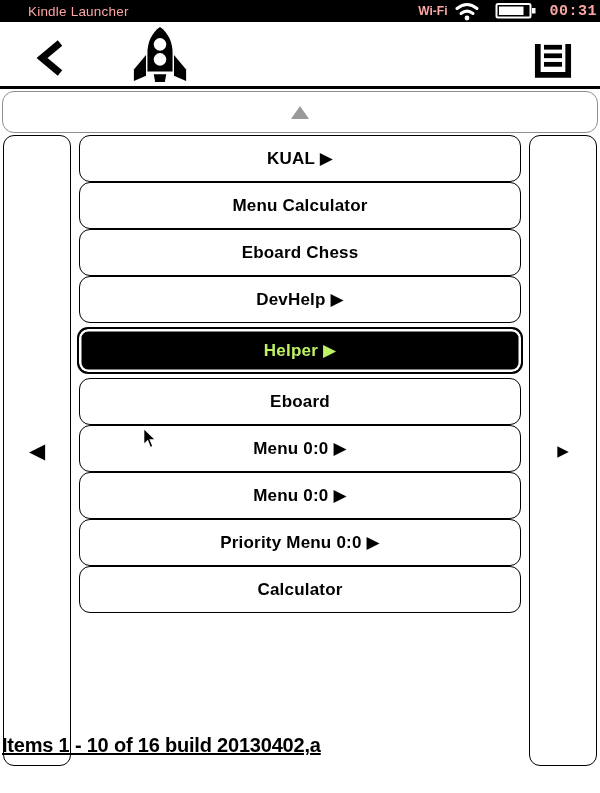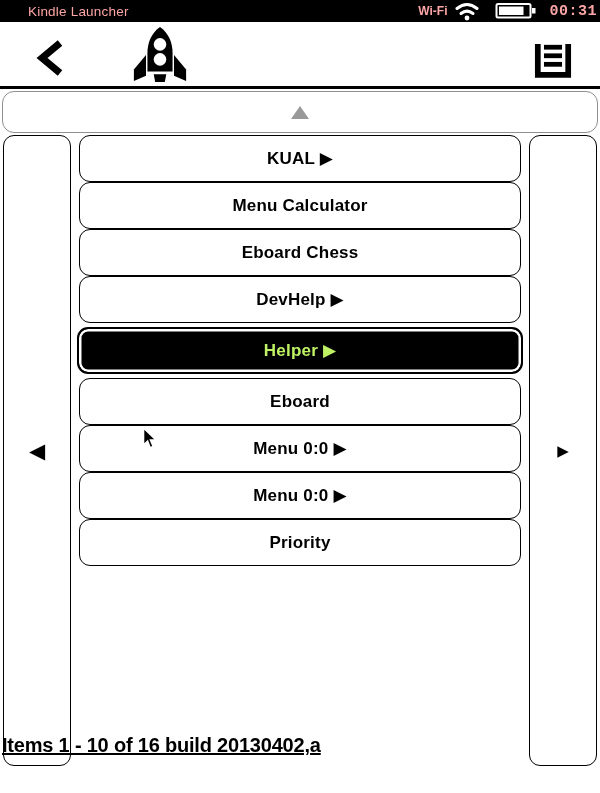--- a/index.html
+++ b/index.html
@@ -103,20 +103,21 @@
 
 <div class="list">
   <div class="list-item">KUAL ▶</div>
   <div class="list-item">Menu Calculator</div>
   <div class="list-item">Eboard Chess</div>
   <div class="list-item">DevHelp ▶</div>
   <div class="list-item selected">Helper ▶</div>
   <div class="list-item">Eboard</div>
   <div class="list-item">Menu 0:0 ▶</div>
   <div class="list-item">Menu 0:0 ▶</div>
-  <div class="list-item">Priority</div>
+  <div class="list-item">Priority Menu 0:0 ▶</div>
+  <div class="list-item">Calculator</div>
 </div>
 
 <div class="footer">Items 1 - 10 of 16 build 20130402,a</div>
 
 <svg class="cursor" viewBox="0 0 17 24">
   <path d="M1.5 1 L1.5 18 L5.6 14.2 L8.2 20.8 L11.2 19.5 L8.5 13 L14 13 Z" fill="#000" stroke="#fff" stroke-width="1.6" stroke-linejoin="miter"></path>
 </svg>
 
 </body></html>

